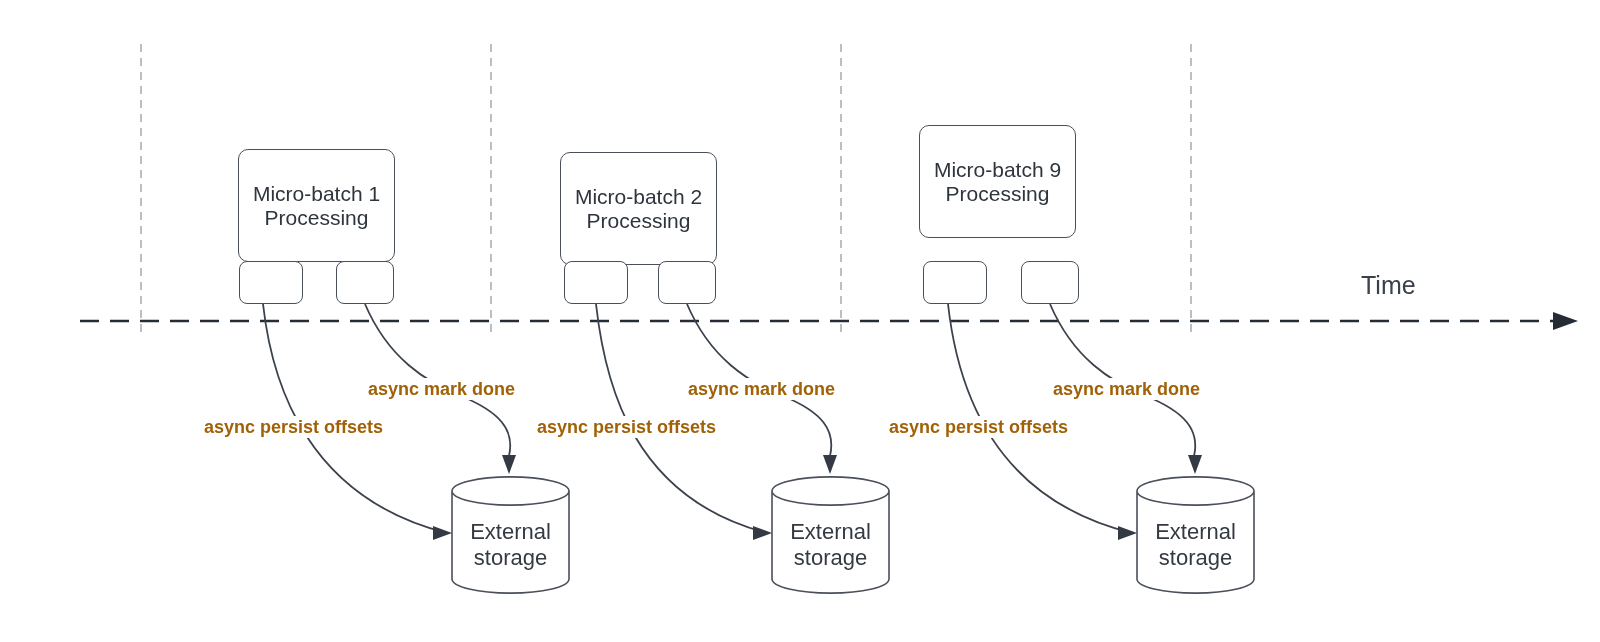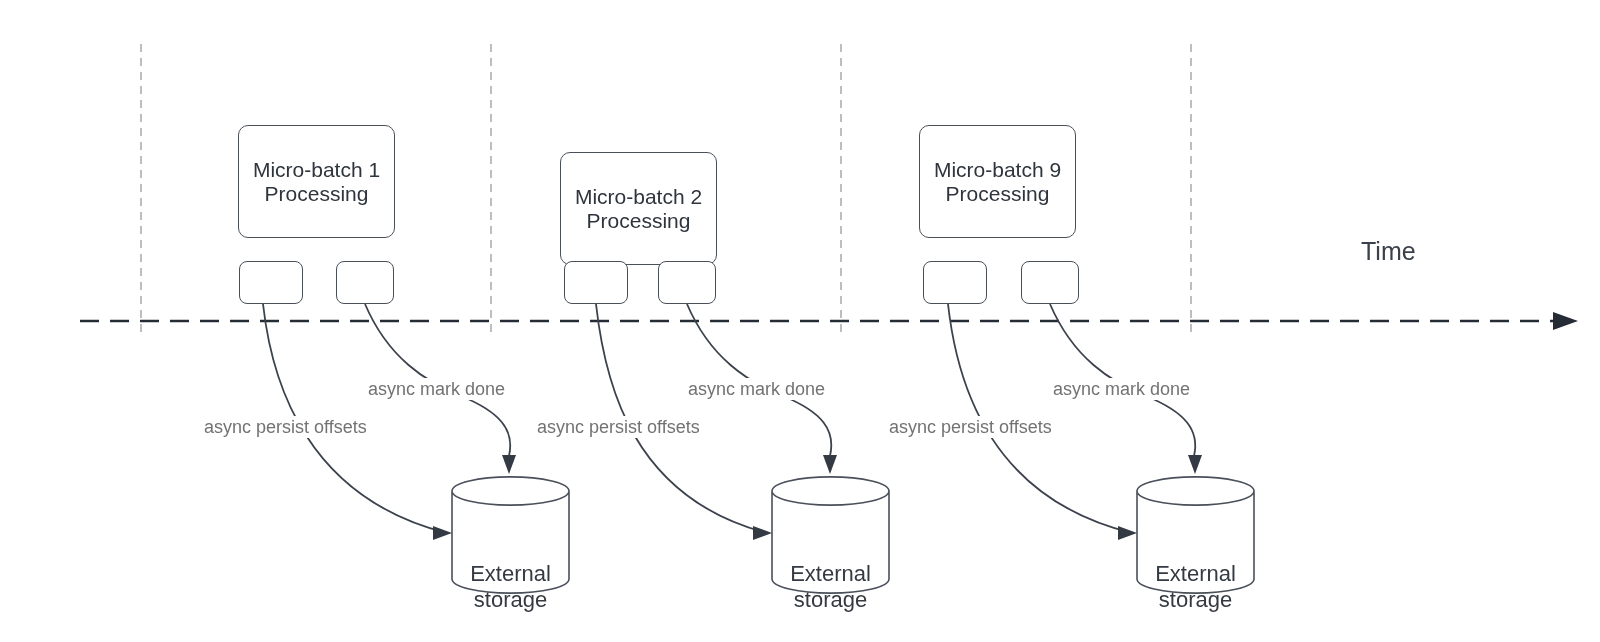--- a/index.html
+++ b/index.html
@@ -26,21 +26,21 @@
     display: flex;
     align-items: center;
     justify-content: center;
     text-align: center;
     font-size: 21px;
     line-height: 24px;
     color: #2f353d;
     white-space: pre-line;
     box-sizing: border-box;
   }
-  #proc-box-1 { left: 238px; }
+  #proc-box-1 { left: 238px; margin-top: 24px; }
   #proc-box-2 { left: 560px; margin-top: 27px; }
   #proc-box-3 { left: 919px; }
 
   .sub-box {
     position: absolute;
     top: 261px;
     height: 43px;
     background: #ffffff;
     border: 1.5px solid #4a505a;
     border-radius: 8px;
@@ -61,47 +61,46 @@
     padding-top: 16px;
     box-sizing: border-box;
     display: flex;
     align-items: center;
     justify-content: center;
     text-align: center;
     font-size: 22px;
     line-height: 26px;
     color: #343a42;
     white-space: pre-line;
-    margin-top: 42px;
   }
   #storage-label-1 { left: 452px; }
   #storage-label-2 { left: 772px; }
   #storage-label-3 { left: 1137px; }
 
   .async-label {
     position: absolute;
     font-size: 18px;
     line-height: 22px;
-    font-weight: 400;
-    color: #737373;
+    font-weight: 700;
+    color: #a16207;
     background: #ffffff;
     padding: 0 3px;
     white-space: nowrap;
   }
   #persist-label-1 { left: 201px; top: 416px; }
   #persist-label-2 { left: 534px; top: 416px; }
   #persist-label-3 { left: 886px; top: 416px; }
   #mark-label-1 { left: 365px; top: 378px; }
   #mark-label-2 { left: 685px; top: 378px; }
   #mark-label-3 { left: 1050px; top: 378px; }
 
   .time-label {
     position: absolute;
     left: 1361px;
-    top: 236px;
+    top: 270px;
     font-size: 25px;
     line-height: 30px;
     color: #3a414b;
   }
 </style>
 </head>
 <body>
 
 <div id="stage">
 

